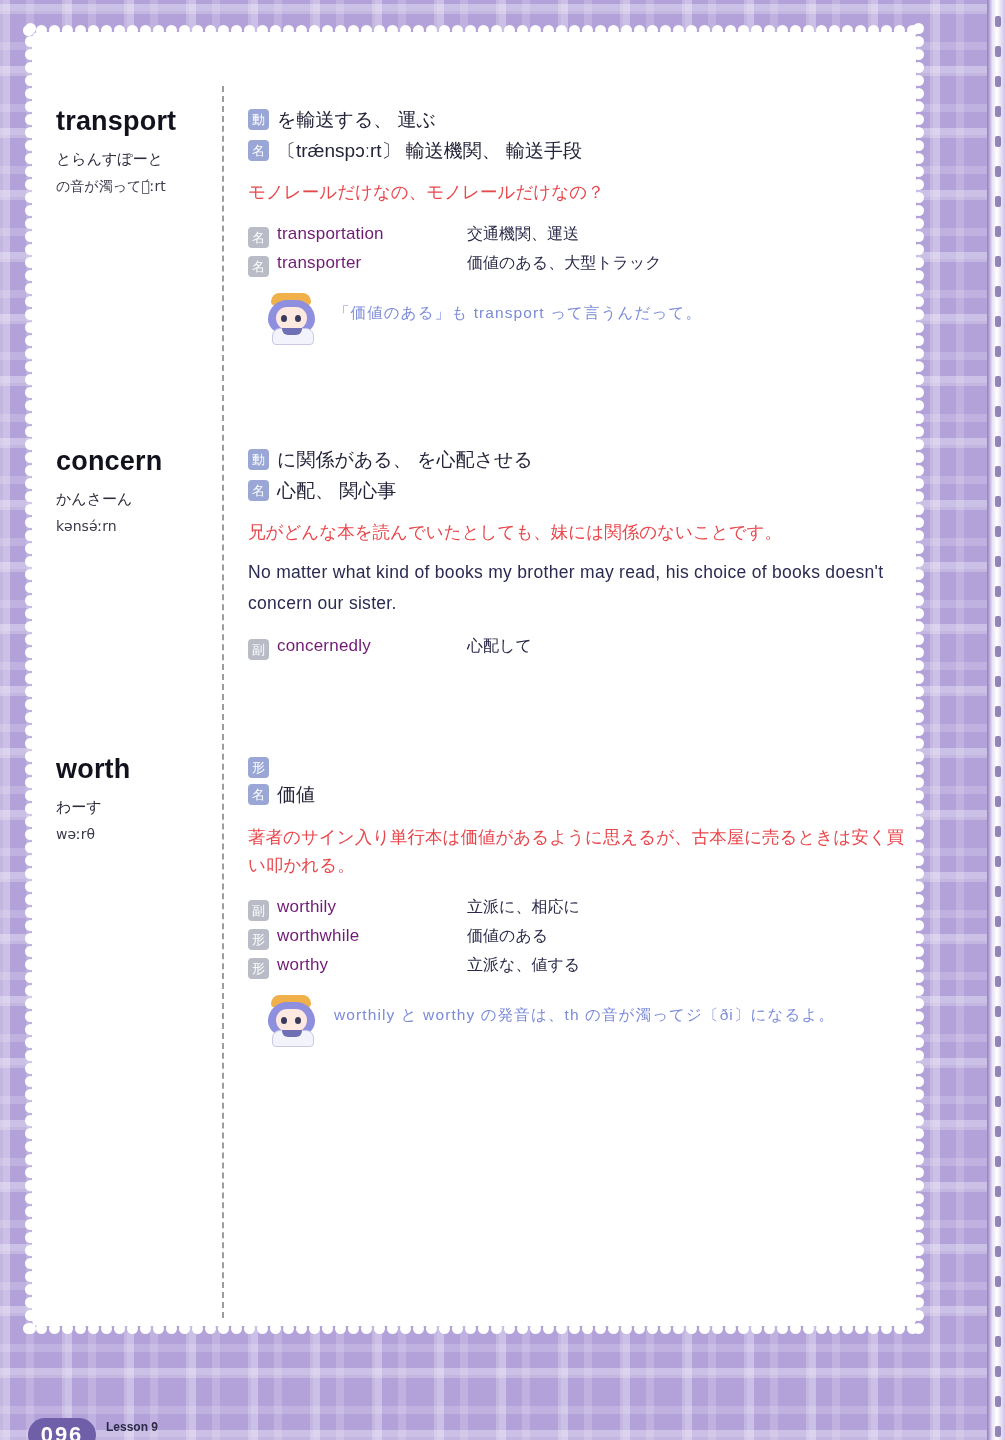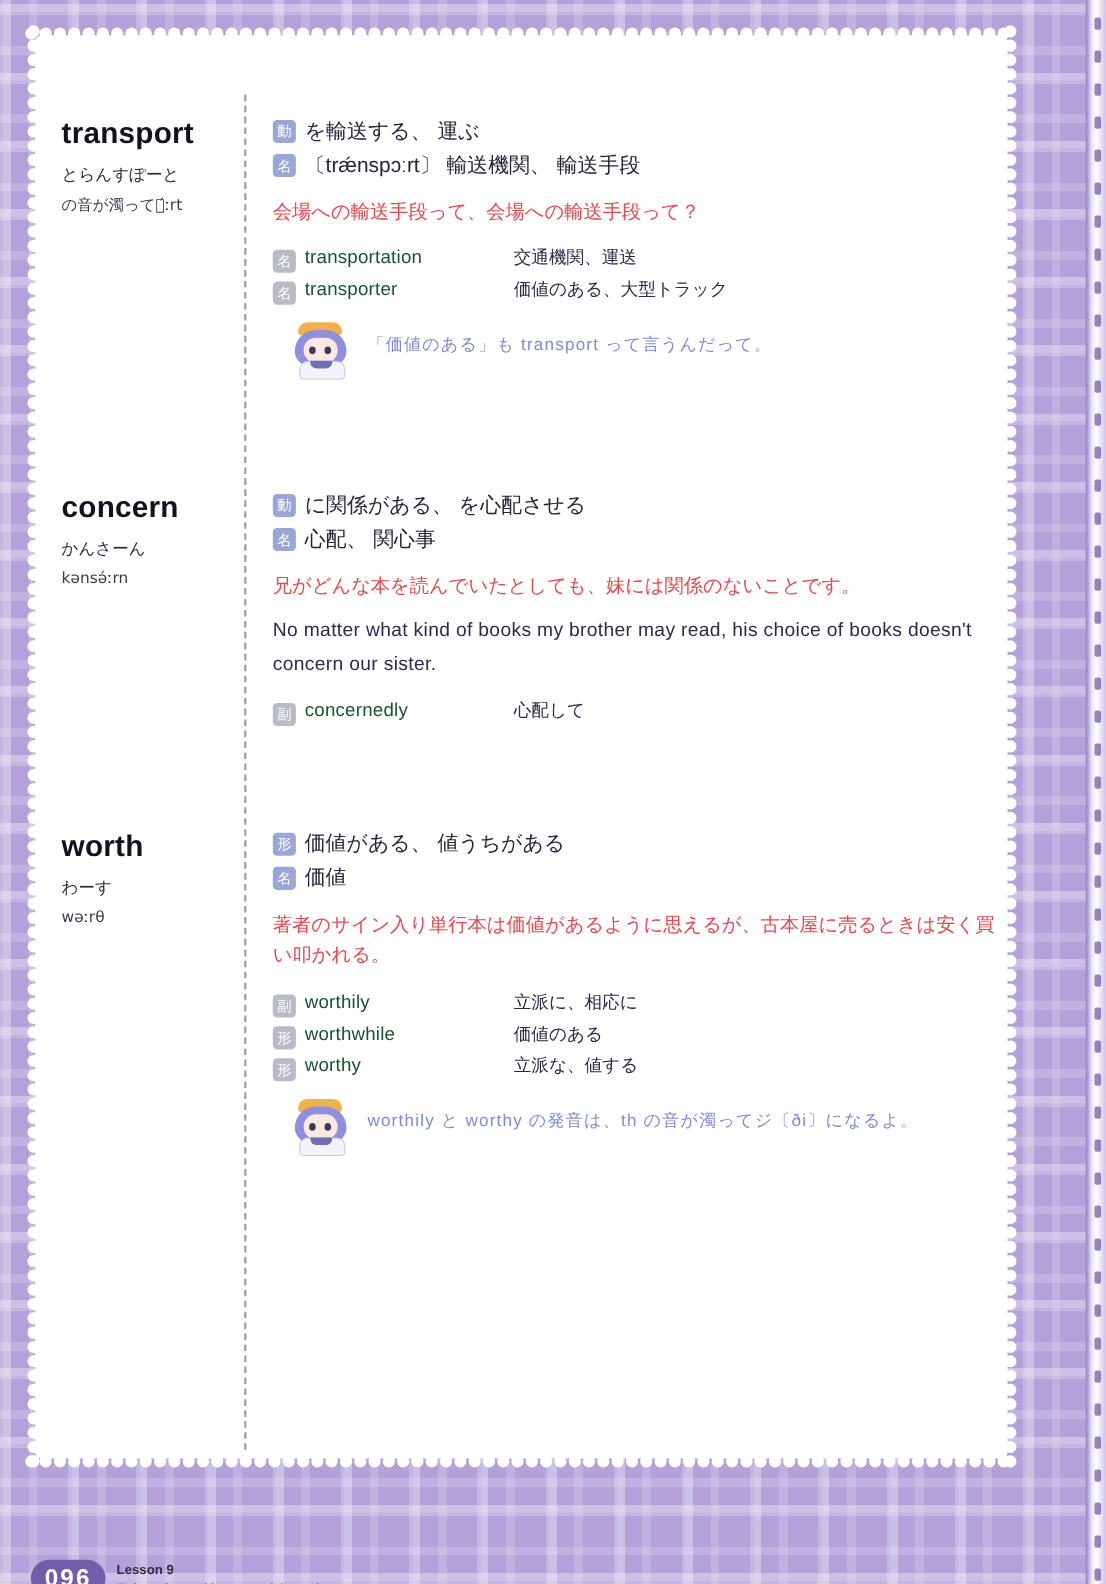--- a/index.html
+++ b/index.html
@@ -167,21 +167,21 @@
     font-size: 17.5px;
     line-height: 1.72;
     color: #2a2a52;
     letter-spacing: .3px;
   }
 
   .derivatives { margin-top: 18px; }
   .deriv-row { display: flex; align-items: flex-start; margin-bottom: 5px; }
   .deriv-word {
     font-size: 17px;
-    color: #14532d;
+    color: #701a75;
     width: 190px;
     letter-spacing: .2px;
   }
   .deriv-mean {
     font-size: 16px;
     color: #2a2a4a;
   }
 
   
   .note { position: relative; margin-top: 14px; height: 54px; }
@@ -675,21 +675,21 @@
       </div>
       <div class="body">
         <div class="sense">
           <span class="pos">動</span>
           <span class="sense-text">を輸送する、 運ぶ</span>
         </div>
         <div class="sense">
           <span class="pos">名</span>
           <span class="sense-text">〔trǽnspɔːrt〕 輸送機関、 輸送手段</span>
         </div>
-        <div class="jp-example">会場への輸送手段って、会場への輸送手段って？</div>
+        <div class="jp-example">モノレールだけなの、モノレールだけなの？</div>
         <div class="derivatives">
           <div class="deriv-row">
             <span class="pos gray">名</span>
             <span class="deriv-word">transportation</span>
             <span class="deriv-mean">交通機関、運送</span>
           </div>
           <div class="deriv-row">
             <span class="pos gray">名</span>
             <span class="deriv-word">transporter</span>
             <span class="deriv-mean">価値のある、大型トラック</span>
@@ -739,21 +739,20 @@
 
     <div class="entry" style="top:730px;">
       <div class="headword">
         <div class="word">worth</div>
         <div class="kana">わーす</div>
         <div class="ipa">wəːrθ</div>
       </div>
       <div class="body">
         <div class="sense">
           <span class="pos">形</span>
-          <span class="sense-text">価値がある、 値うちがある</span>
         </div>
         <div class="sense">
           <span class="pos">名</span>
           <span class="sense-text">価値</span>
         </div>
         <div class="jp-example">著者のサイン入り単行本は価値があるように思えるが、古本屋に売るときは安く買い叩かれる。</div>
         <div class="derivatives">
           <div class="deriv-row">
             <span class="pos gray">副</span>
             <span class="deriv-word">worthily</span>

